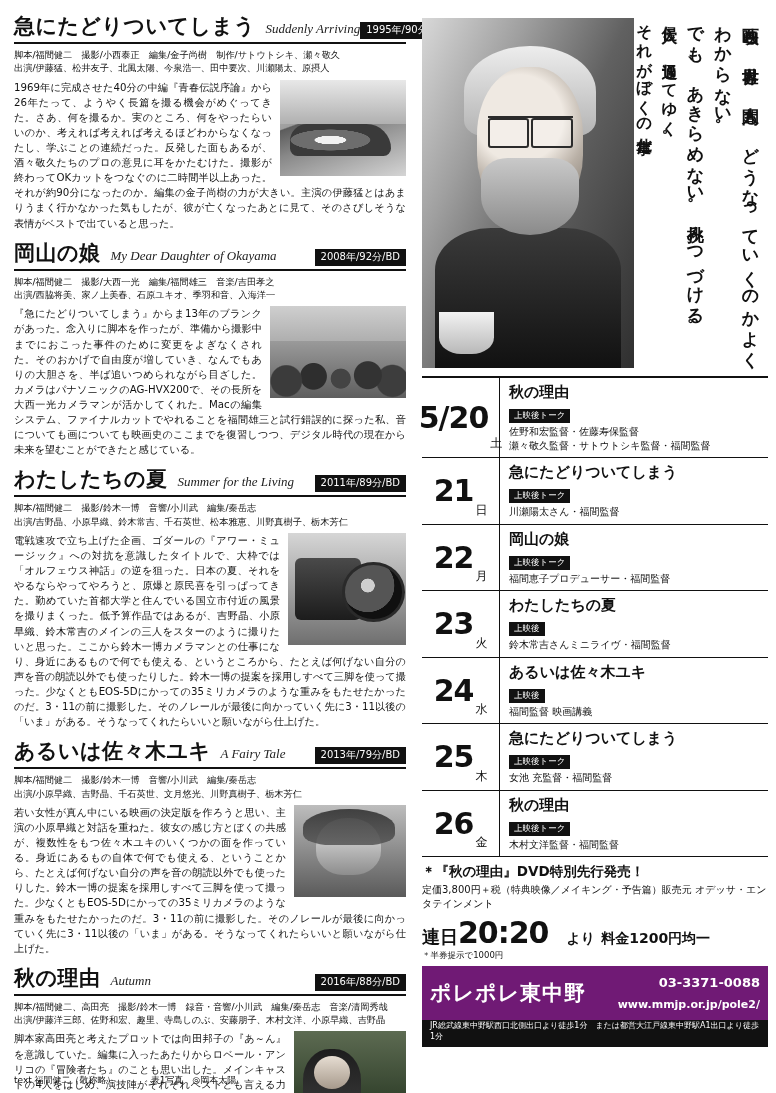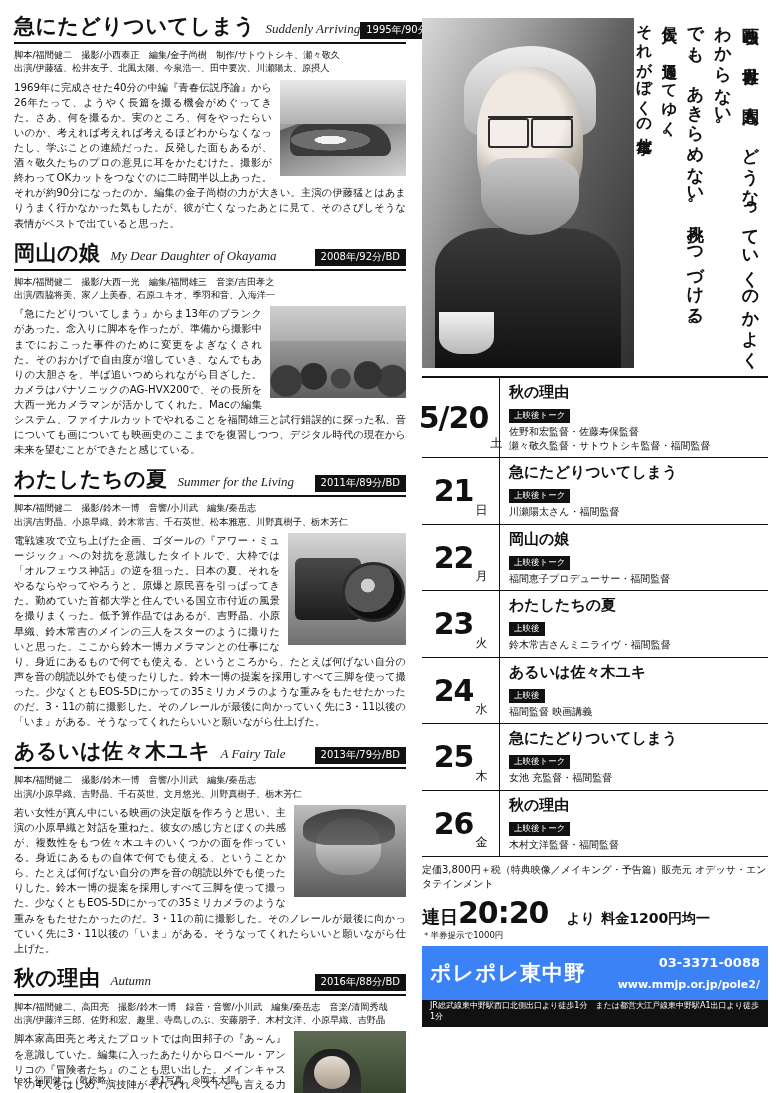--- a/index.html
+++ b/index.html
@@ -215,21 +215,21 @@
     font-family: "DejaVu Sans", sans-serif;
   }
   .showtime .t1 { font-size: 18px; font-weight: bold; }
   .showtime .t2 { font-size: 30px; font-weight: bold; letter-spacing: -1px; text-align: center; }
   .showtime .t3 { font-size: 14px; font-weight: bold; margin-left: 18px; }
   .showtime .price { font-size: 14px; font-weight: bold; margin-left: 6px; }
   .note { font-size: 8.5px; text-align: left; font-family: "DejaVu Sans", sans-serif; }
 
   .venue {
     margin-top: 4px;
-    background: #3b82f6; color: #fff;
+    background: #701a75; color: #fff;
     padding: 6px 8px;
     display: flex; align-items: center;
     font-family: "DejaVu Sans", sans-serif;
   }
   .venue-name { font-size: 21px; font-weight: bold; letter-spacing: 1px; }
   .venue-contact { margin-left: auto; text-align: right; line-height: 1.3; }
   .venue-tel { font-size: 13px; font-weight: bold; }
   .venue-url { font-size: 11px; font-weight: bold; }
   .venue-access {
     background: #111; color: #fff;
@@ -432,20 +432,21 @@
         </div>
         <div class="sched-info">
           <div class="sched-film">秋の理由</div>
           <div><span class="sched-tag">上映後トーク</span></div>
           <div class="sched-guest" style="white-space:pre-line">木村文洋監督・福間監督</div>
         </div>
       </div>
     </div>
 
     <div class="dvd">
+      <div class="dvd-title">＊『秋の理由』DVD特別先行発売！</div>
       <div class="dvd-sub">定価3,800円＋税（特典映像／メイキング・予告篇）販売元 オデッサ・エンタテインメント</div>
     </div>
 
     <div class="showtime">
       <span class="t1">連日</span>
       <span class="t2">20:20</span>
       <span class="t3">より</span>
       <span class="price">料金1200円均一</span>
     </div>
     <div class="note">＊半券提示で1000円</div>

